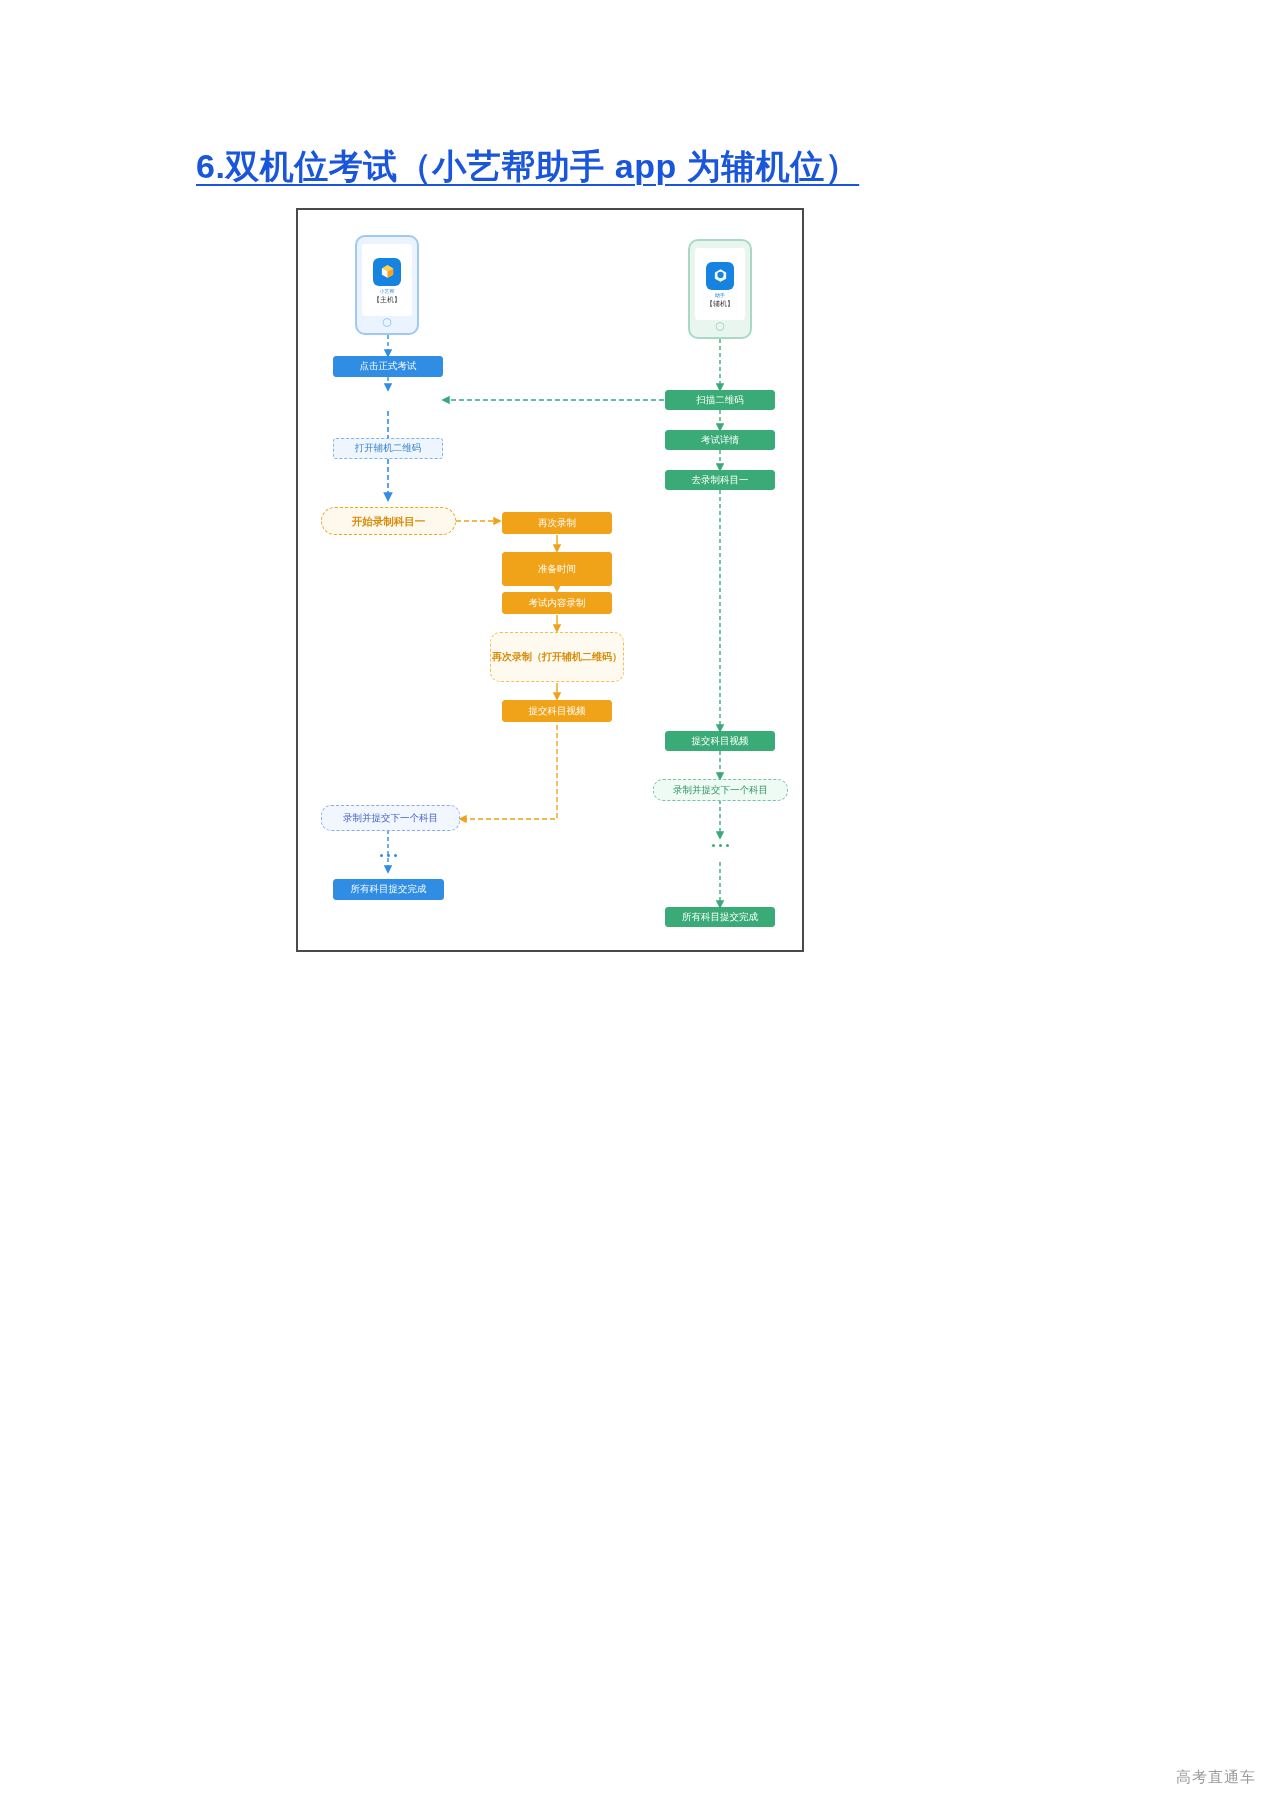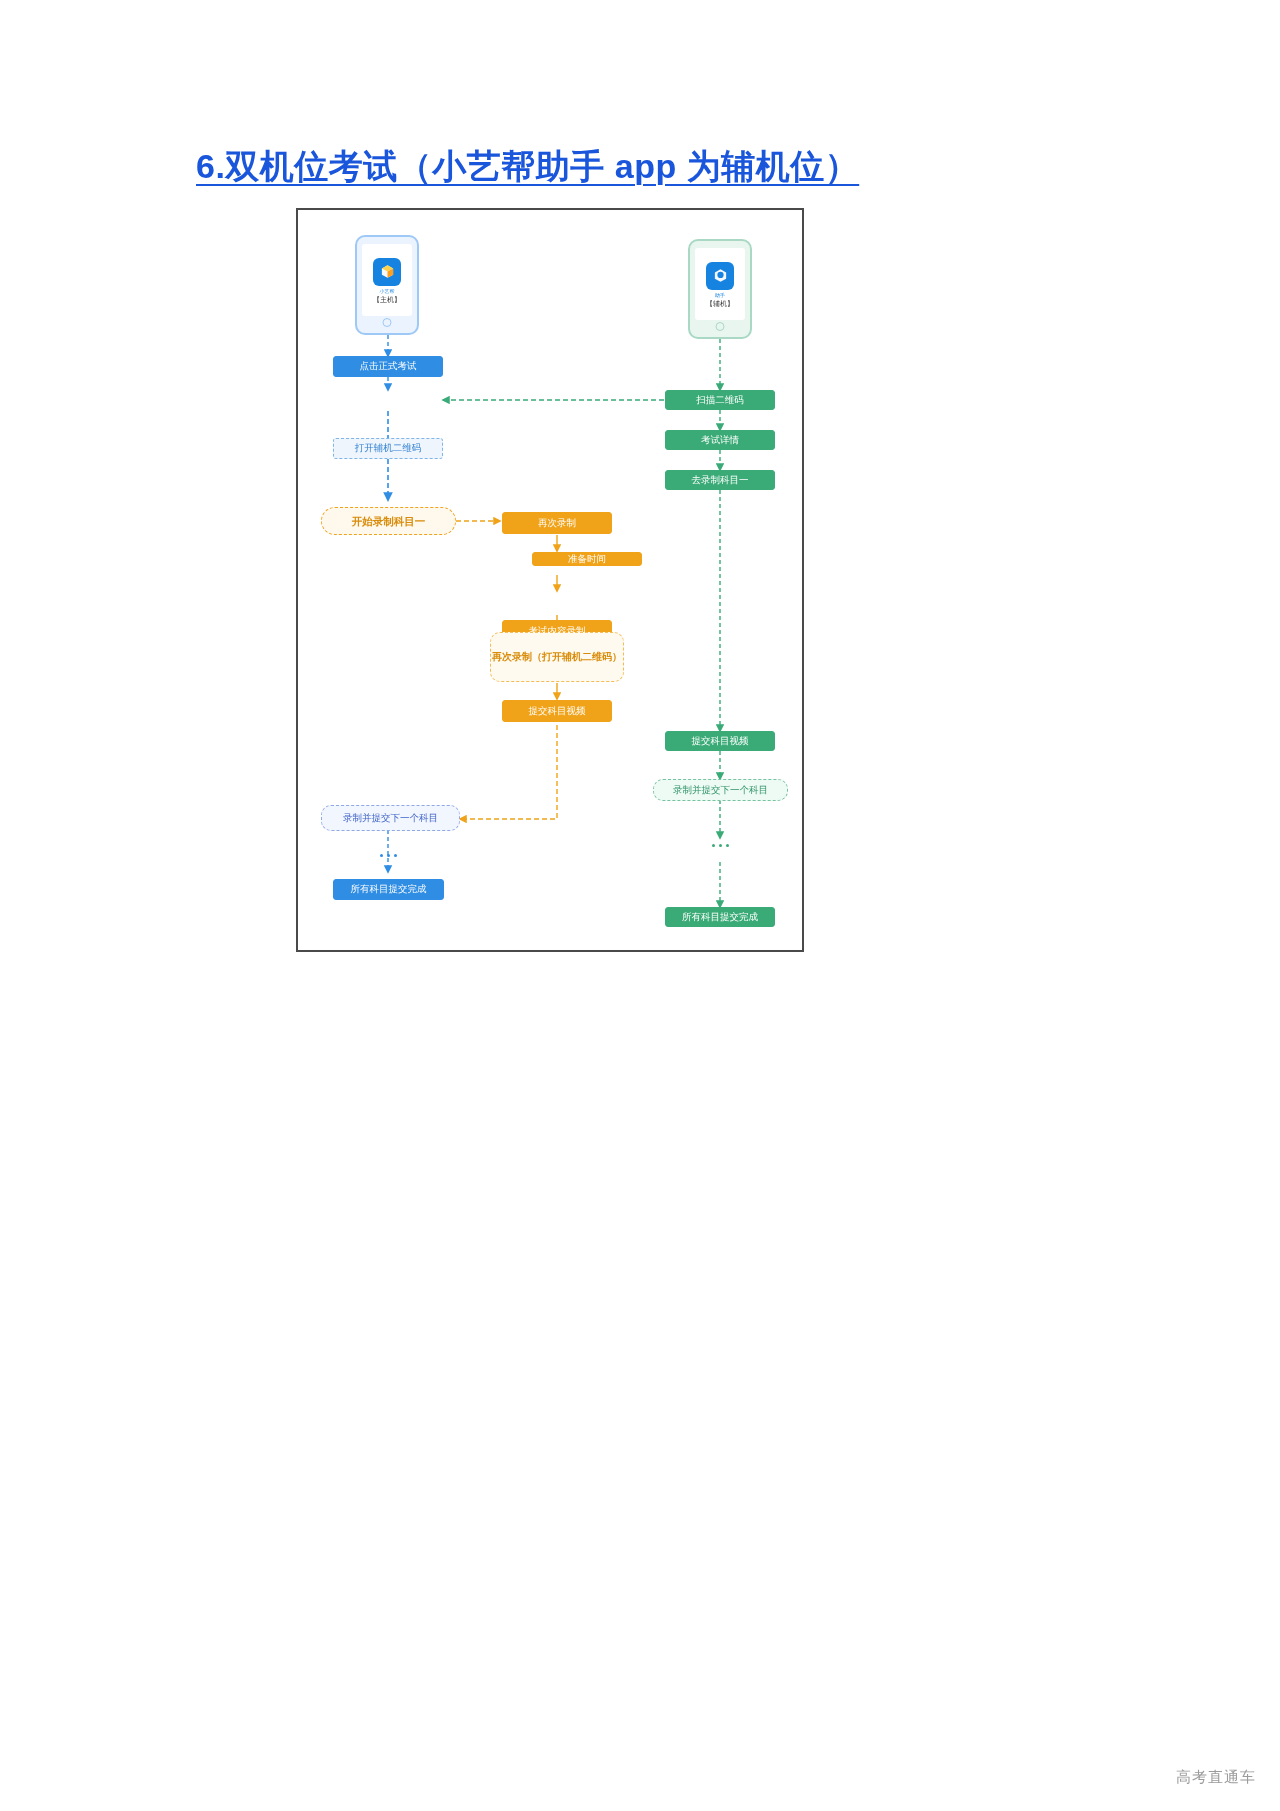--- a/index.html
+++ b/index.html
@@ -293,23 +293,23 @@
 <div class="dots blue" style="left:380px; top:854px;">
   <span></span>
     <span></span>
     <span></span>
 </div>
 
 <div class="node blue-solid" style="left:333px; top:879px; width:111px; height:21px;">所有科目提交完成</div>
 
 <div class="node orange-solid" style="left:502px; top:512px; width:110px; height:22px;">再次录制</div>
 
-<div class="node orange-solid" style="left:502px; top:552px; width:110px; height:14px;margin-left:30px;">准备时间</div>
-
-<div class="node orange-solid" style="left:502px; top:592px; width:110px; height:22px;margin-top:28px;">考试内容录制</div>
+<div class="node orange-solid" style="left:502px; top:552px; width:110px; height:34px;">准备时间</div>
+
+<div class="node orange-solid" style="left:502px; top:592px; width:110px; height:22px;">考试内容录制</div>
 
 <div class="node orange-dash-soft" style="left:490px; top:632px; width:134px; height:50px;">
   <span>再次录制</span>
   <span>（打开辅机二维码）</span>
 </div>
 
 <div class="node orange-solid" style="left:502px; top:700px; width:110px; height:22px;">提交科目视频</div>
 
 <div class="node green-solid" style="left:665px; top:390px; width:110px; height:20px;">扫描二维码</div>
 

